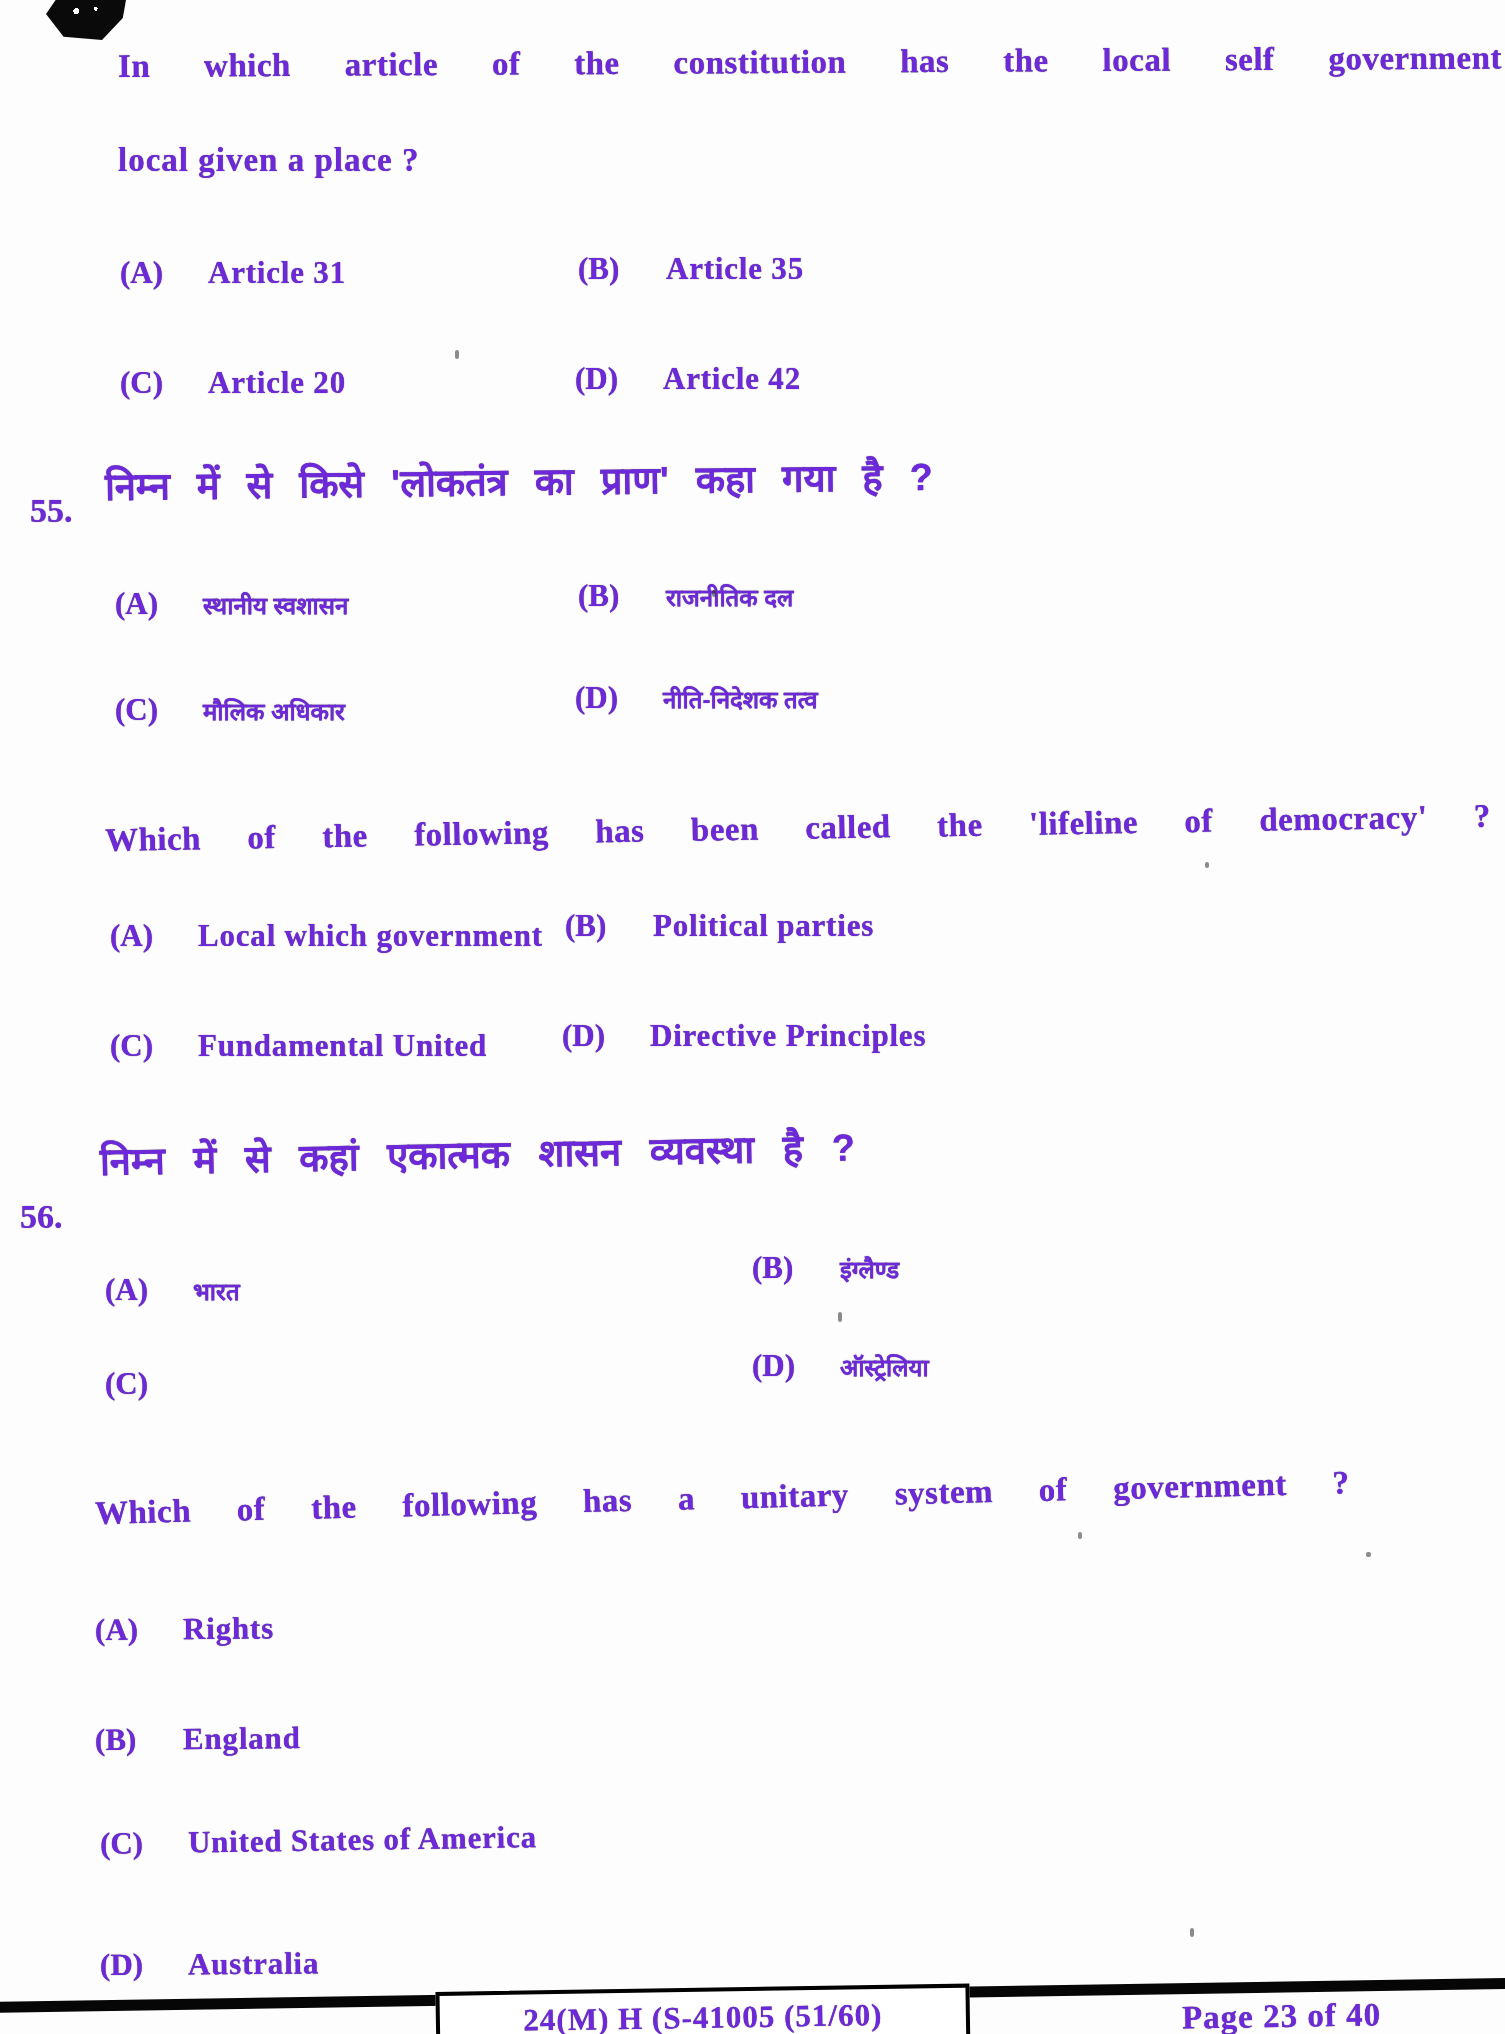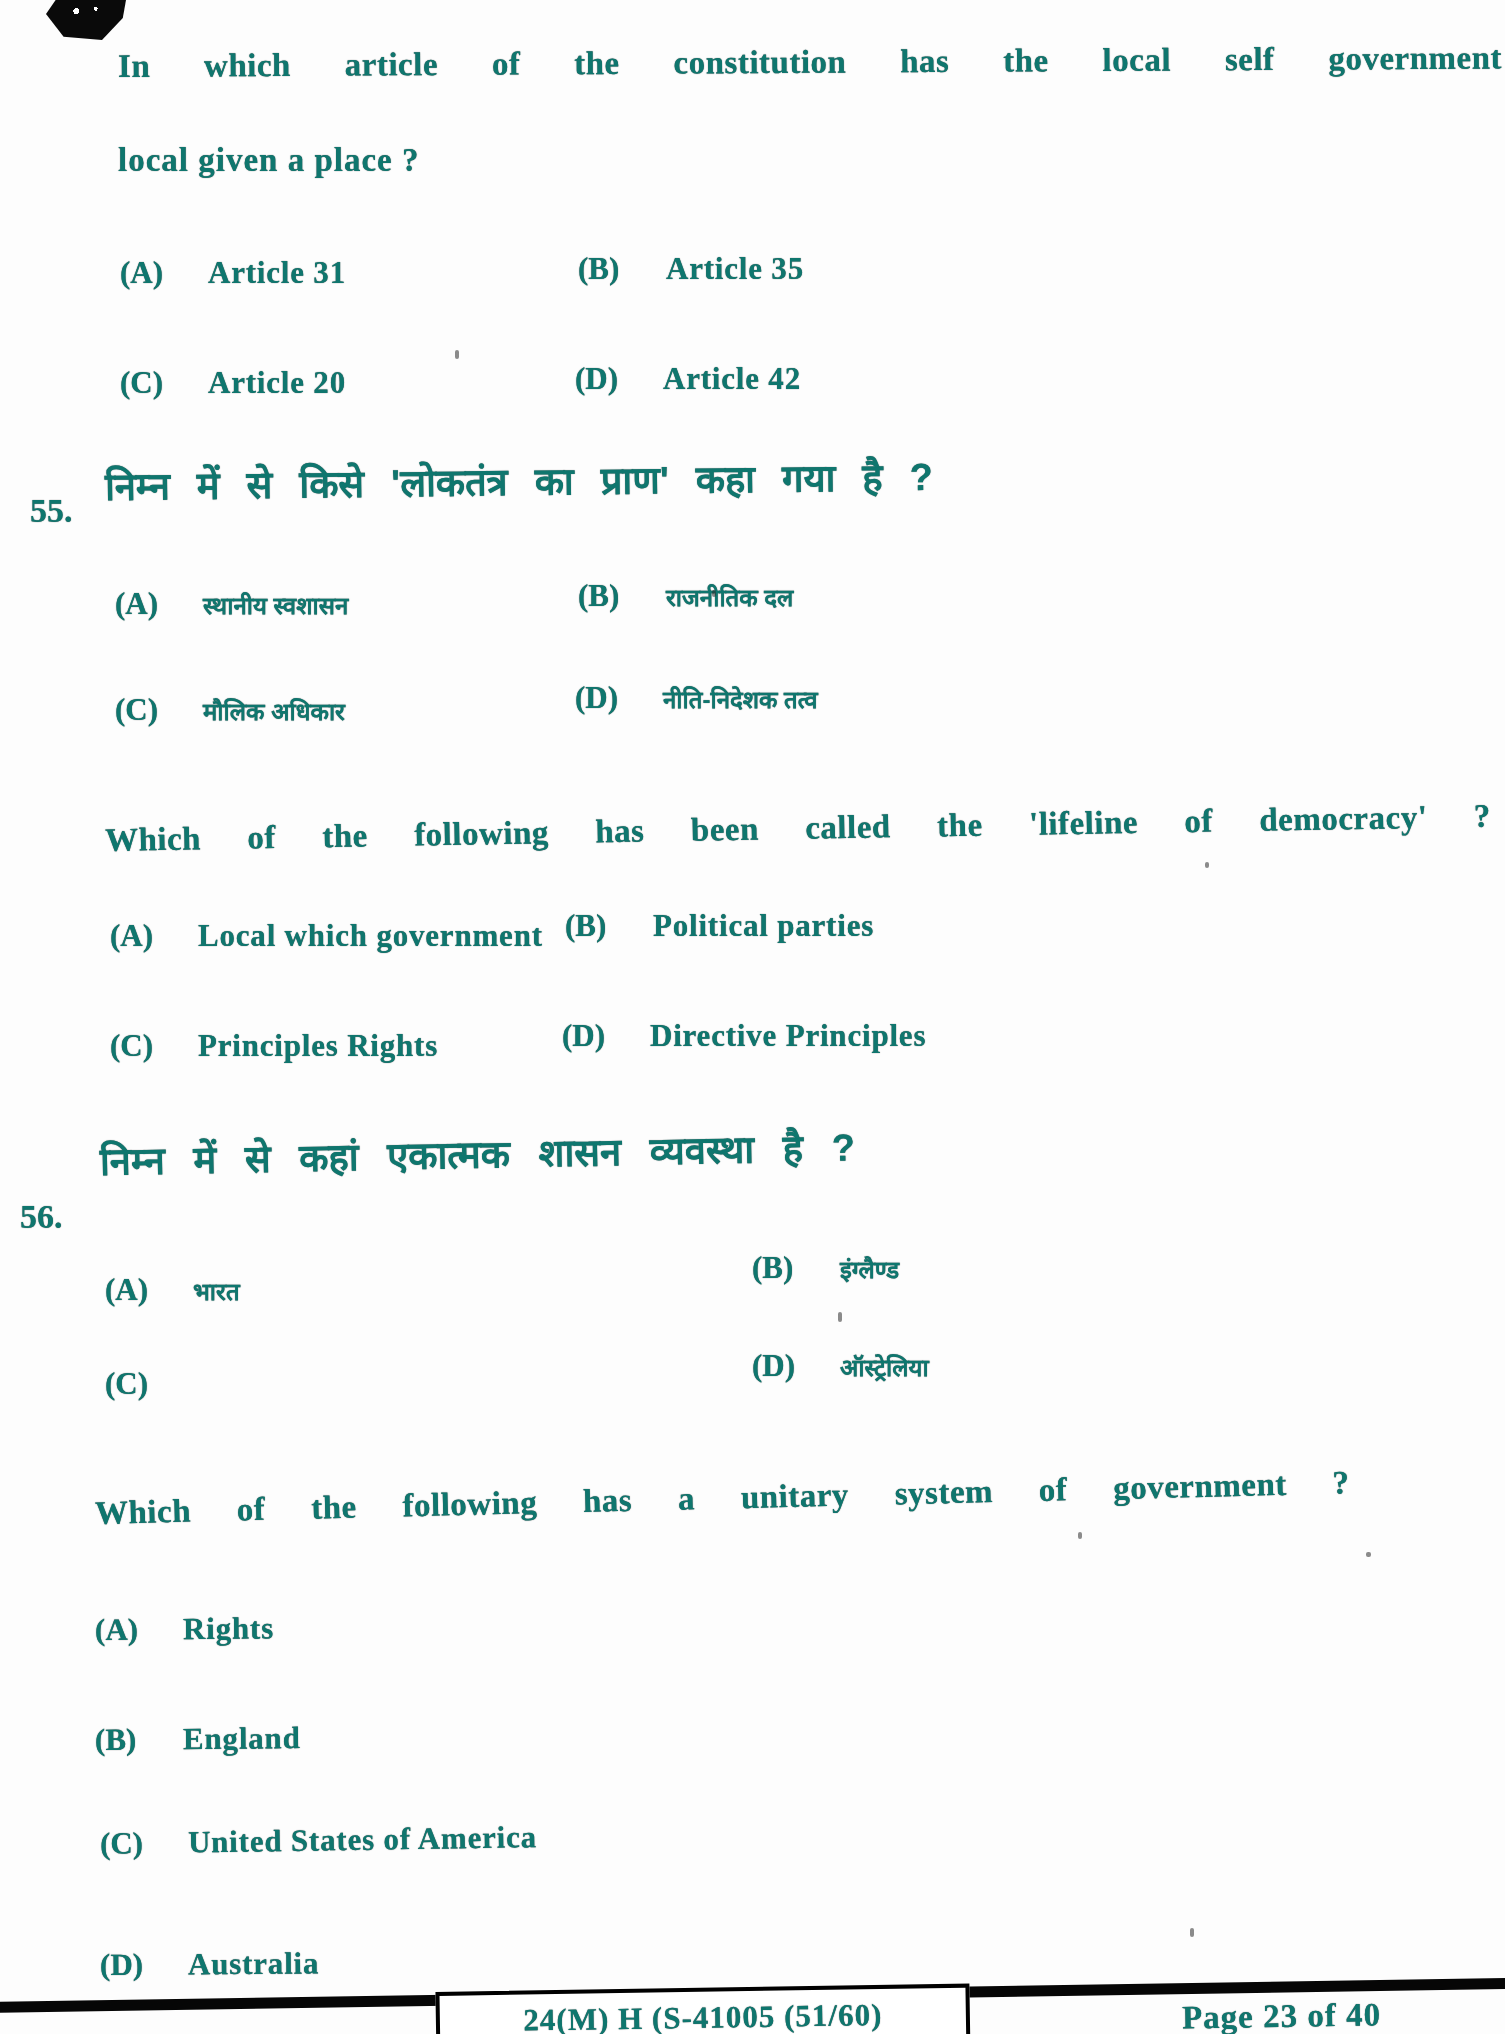--- a/index.html
+++ b/index.html
@@ -1,18 +1,18 @@
 <!DOCTYPE html>
 <html><head>
 <meta charset="utf-8">
 <style>
   html,body{margin:0;padding:0;background:#e8e8e8;}
   .page{
     position:relative;width:1505px;height:2034px;margin:0 auto;
-    background:#fdfdfd;overflow:hidden;color:#0f766e;
+    background:#fdfdfd;overflow:hidden;color:#6d28d9;
   }
   .abs{position:absolute;}
   .en{font-family:"Liberation Serif",serif;font-weight:bold;text-shadow:0 0 1px rgba(0,0,0,.7);}
   .hi{font-family:"Liberation Sans","DejaVu Sans",sans-serif;font-weight:bold;text-shadow:0 0 1px rgba(0,0,0,.6);}
   .q-line{font-size:33px;letter-spacing:.5px;line-height:1.15;}
   .hi-q{font-size:38px;line-height:1.2;}
   .justify{text-align:justify;text-align-last:justify;}
   .num{font-size:34px;}
   .opt{display:flex;white-space:nowrap;align-items:baseline;}
   .opt .lbl{font-family:"Liberation Serif",serif;font-weight:bold;font-size:31px;min-width:88px;flex:0 0 auto;text-shadow:0 0 1px rgba(0,0,0,.7);}
@@ -89,21 +89,21 @@
   <div class="abs opt opt-en" style="left:110px;top:918px;">
     <span class="lbl">(A)</span>
     <span class="txt en">Local which government</span>
   </div>
   <div class="abs opt opt-en" style="left:565px;top:908px;">
     <span class="lbl">(B)</span>
     <span class="txt en">Political parties</span>
   </div>
   <div class="abs opt opt-en" style="left:110px;top:1028px;">
     <span class="lbl">(C)</span>
-    <span class="txt en">Principles Rights</span>
+    <span class="txt en">Fundamental United</span>
   </div>
   <div class="abs opt opt-en" style="left:562px;top:1018px;">
     <span class="lbl">(D)</span>
     <span class="txt en">Directive Principles</span>
   </div>
 
   <div class="abs en num" style="left:20px;top:1198px;">56.</div>
   <div class="abs hi hi-q justify" style="left:100px;top:1140px;width:755px;transform:rotate(-1.1deg);transform-origin:left center;">निम्न में से कहां एकात्मक शासन व्यवस्था है ?</div>
 
   <div class="abs opt opt-hi" style="left:105px;top:1272px;">

